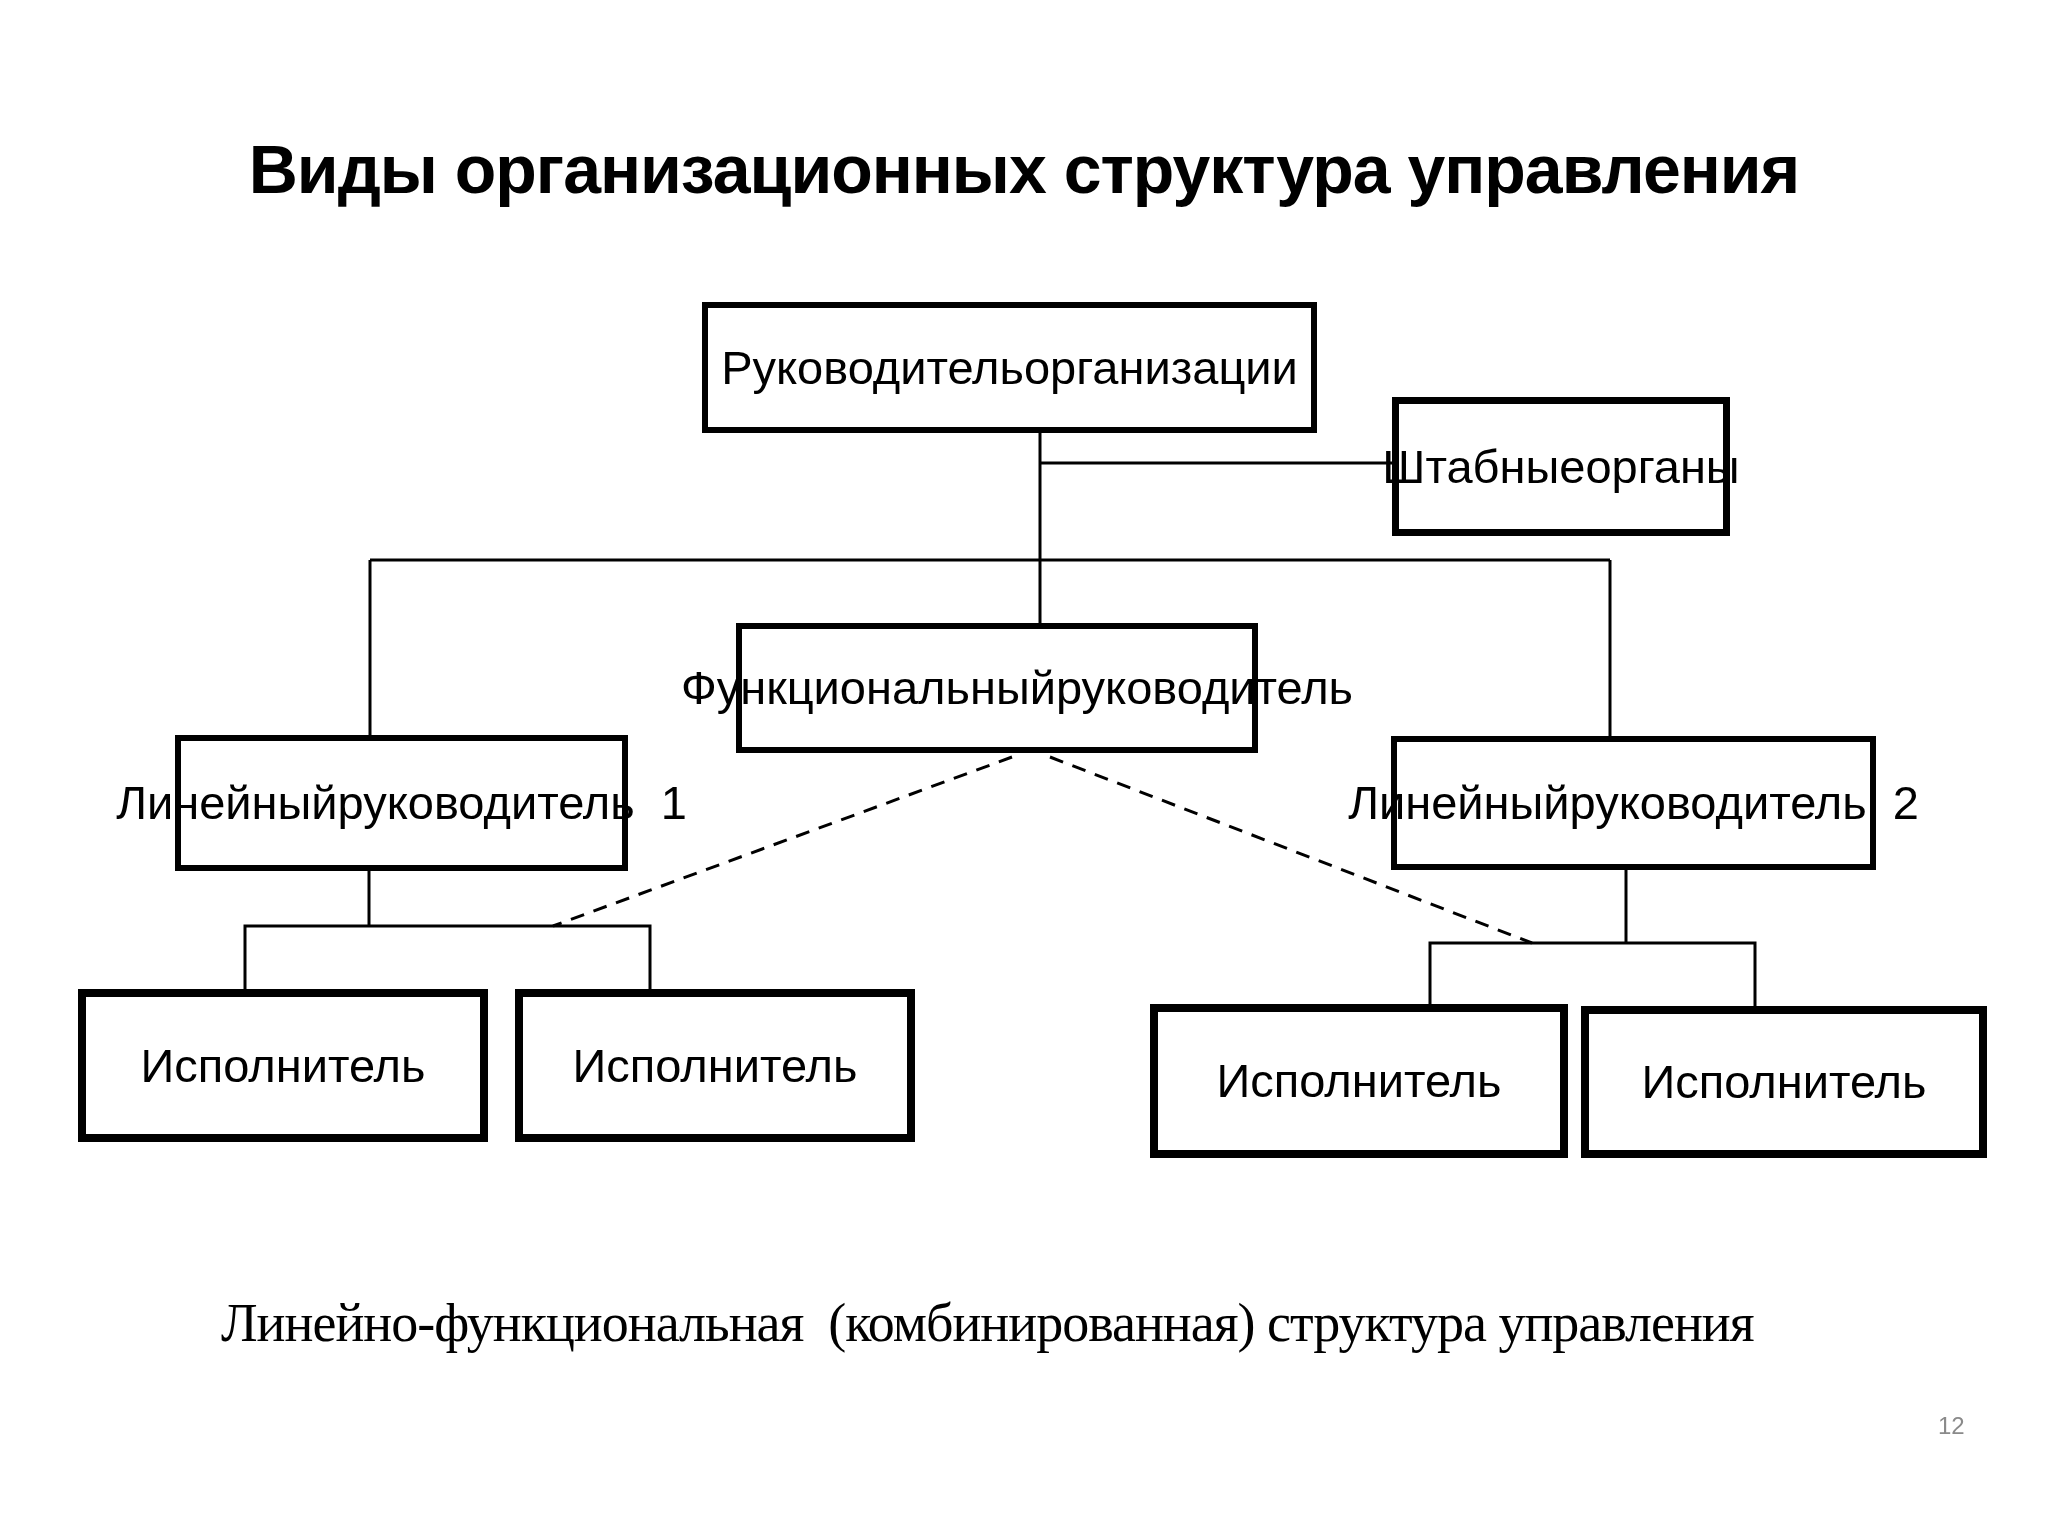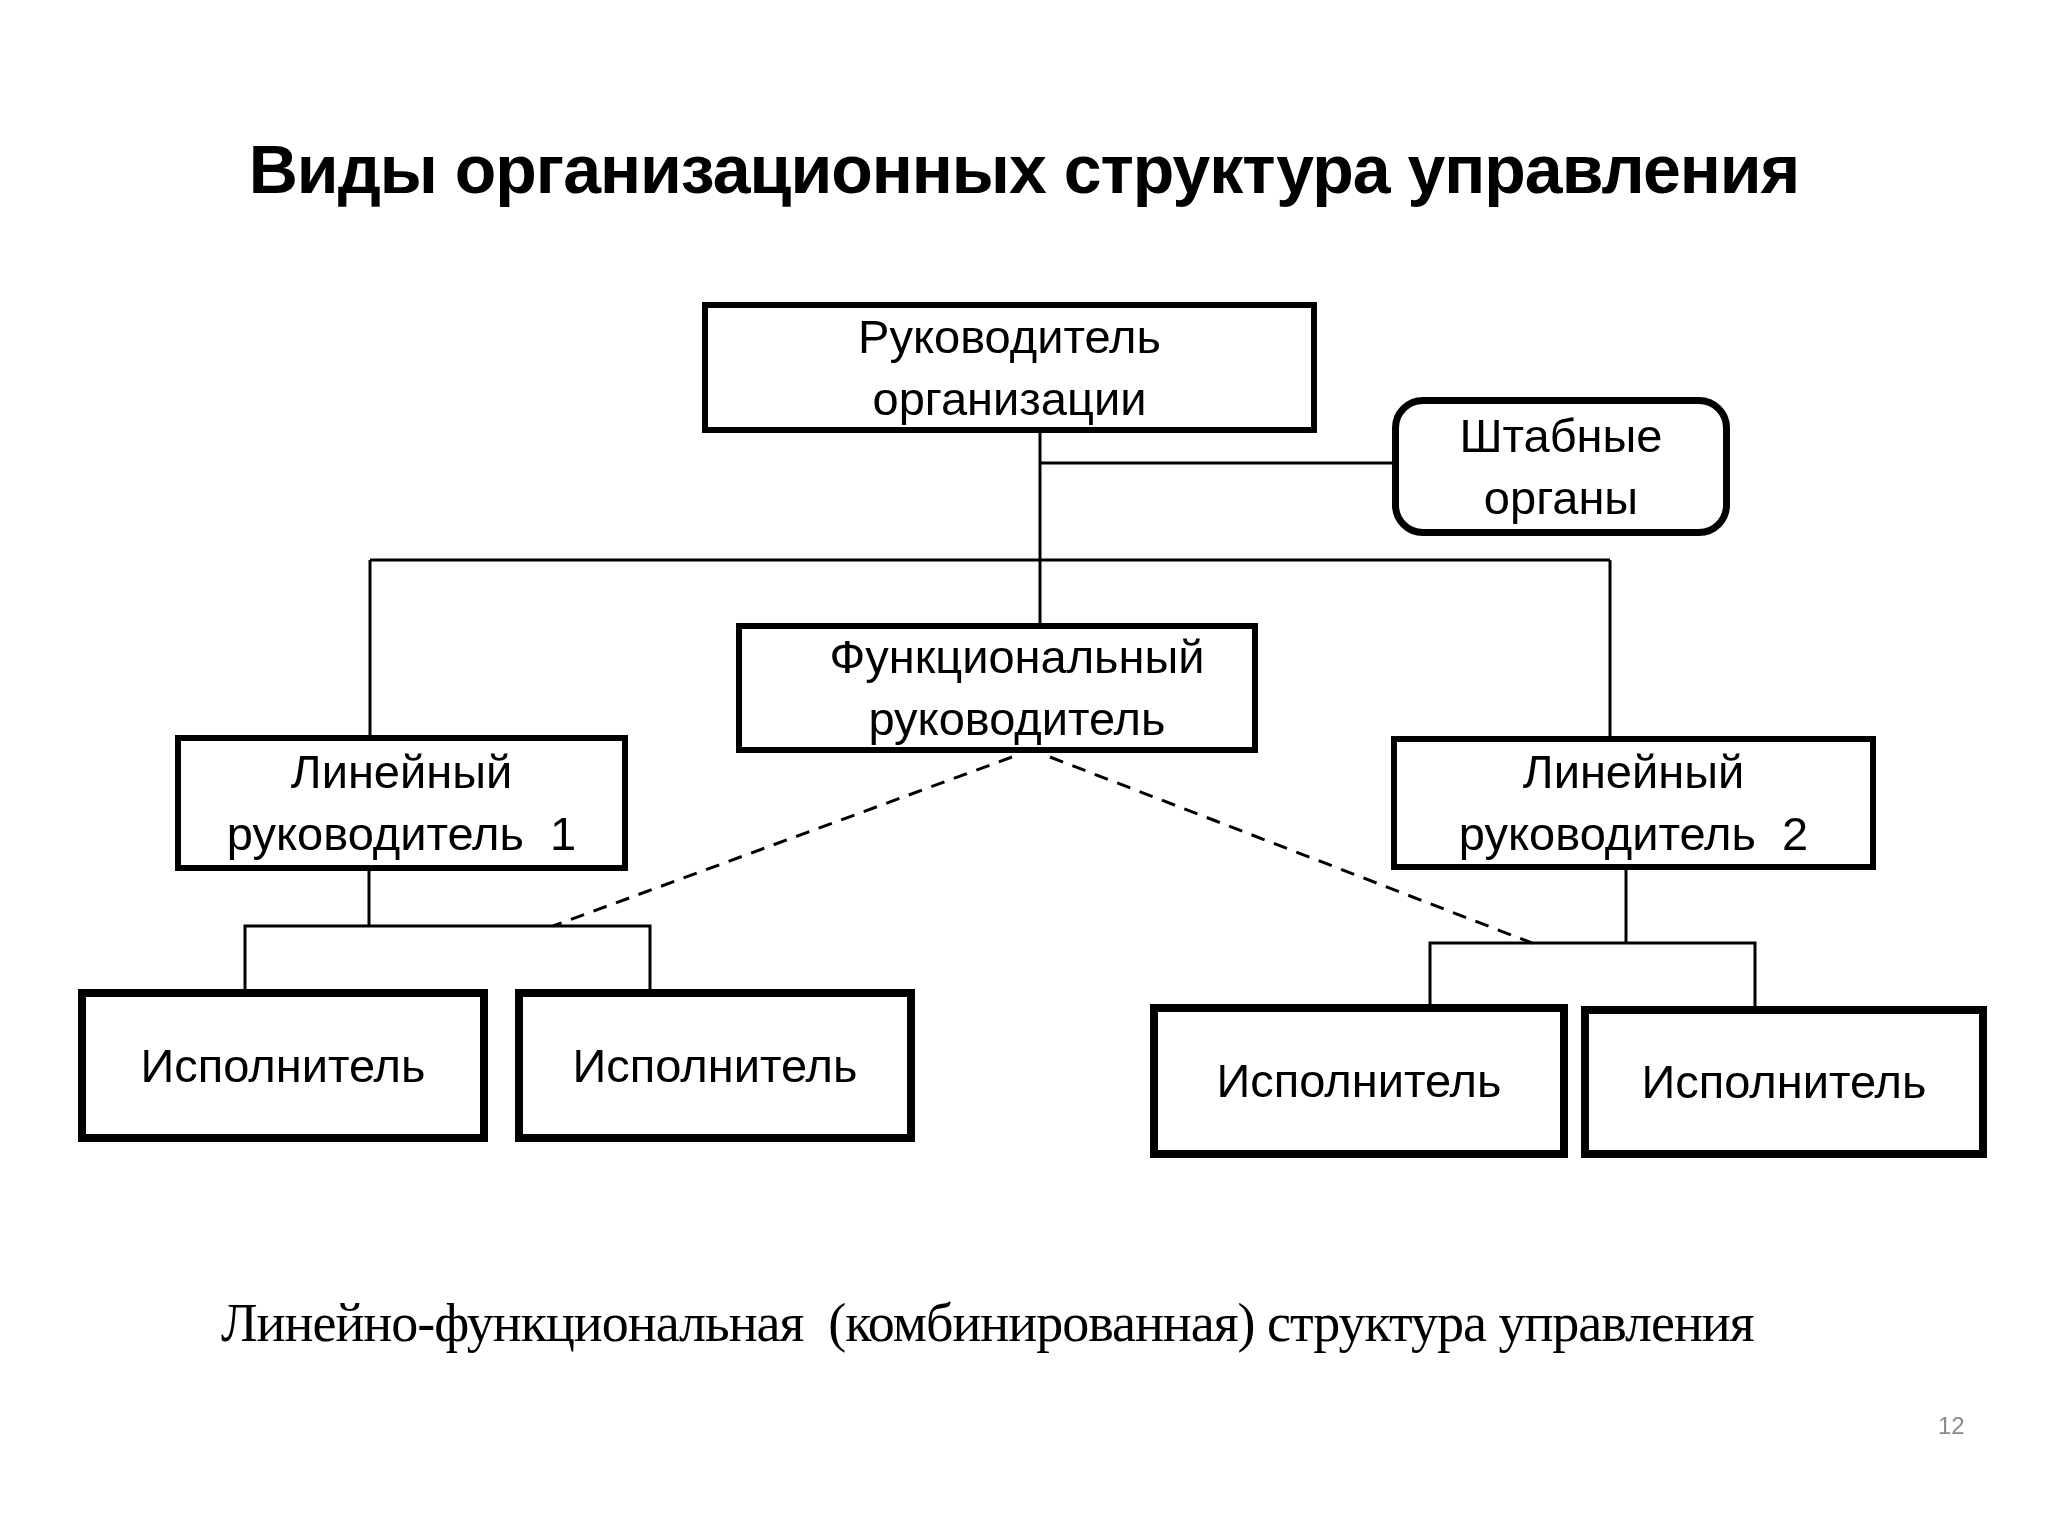--- a/index.html
+++ b/index.html
@@ -26,31 +26,31 @@
     position: absolute;
     left: 0; top: 0;
     pointer-events: none;
   }
   .box {
     position: absolute;
     box-sizing: border-box;
     background: #ffffff;
     border: 6px solid #000000;
     display: flex;
-    flex-direction: column;
+    flex-direction: row;
     align-items: center;
     justify-content: center;
     text-align: center;
     font-size: 47px;
     line-height: 62px;
   }
   .box .bline { white-space: pre; display: block; }
   .box.exec { border-width: 8px; }
   #box-leader     { left: 702px;  top: 302px;  width: 615px; height: 131px; }
-  #box-staff      { left: 1392px; top: 397px;  width: 338px; height: 139px; border-width: 7px; border-radius: 31px; }
+  #box-staff      { left: 1392px; top: 397px;  width: 338px; height: 139px; border-width: 7px; }
   #box-functional { left: 736px;  top: 623px;  width: 522px; height: 130px; padding-left: 40px; }
   #box-linear1    { left: 175px;  top: 735px;  width: 453px; height: 136px; }
   #box-linear2    { left: 1391px; top: 736px;  width: 485px; height: 134px; }
   #box-exec-l1    { left: 78px;   top: 989px;  width: 410px; height: 153px; }
   #box-exec-l2    { left: 515px;  top: 989px;  width: 400px; height: 153px; }
   #box-exec-r1    { left: 1150px; top: 1004px; width: 418px; height: 154px; }
   #box-exec-r2    { left: 1581px; top: 1006px; width: 406px; height: 152px; }
   #slide-caption {
     position: absolute;
     left: 221px; top: 1292px;

